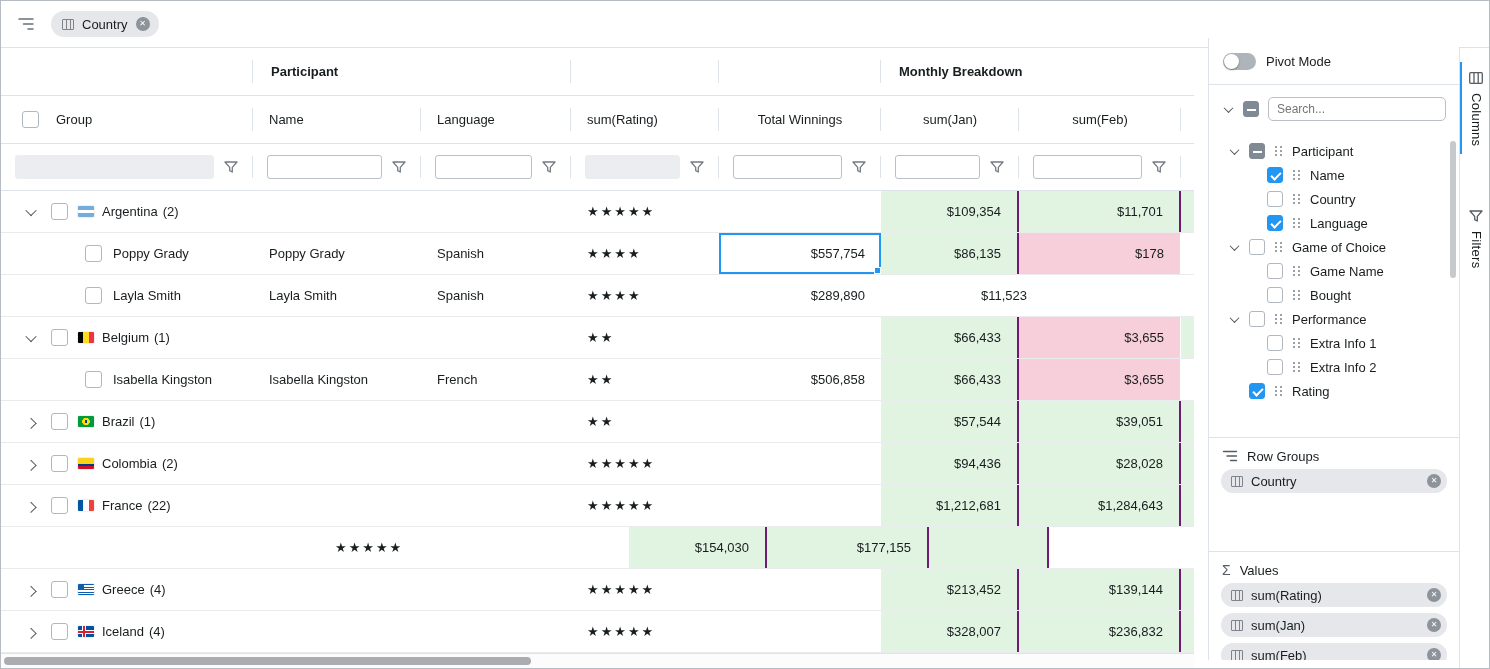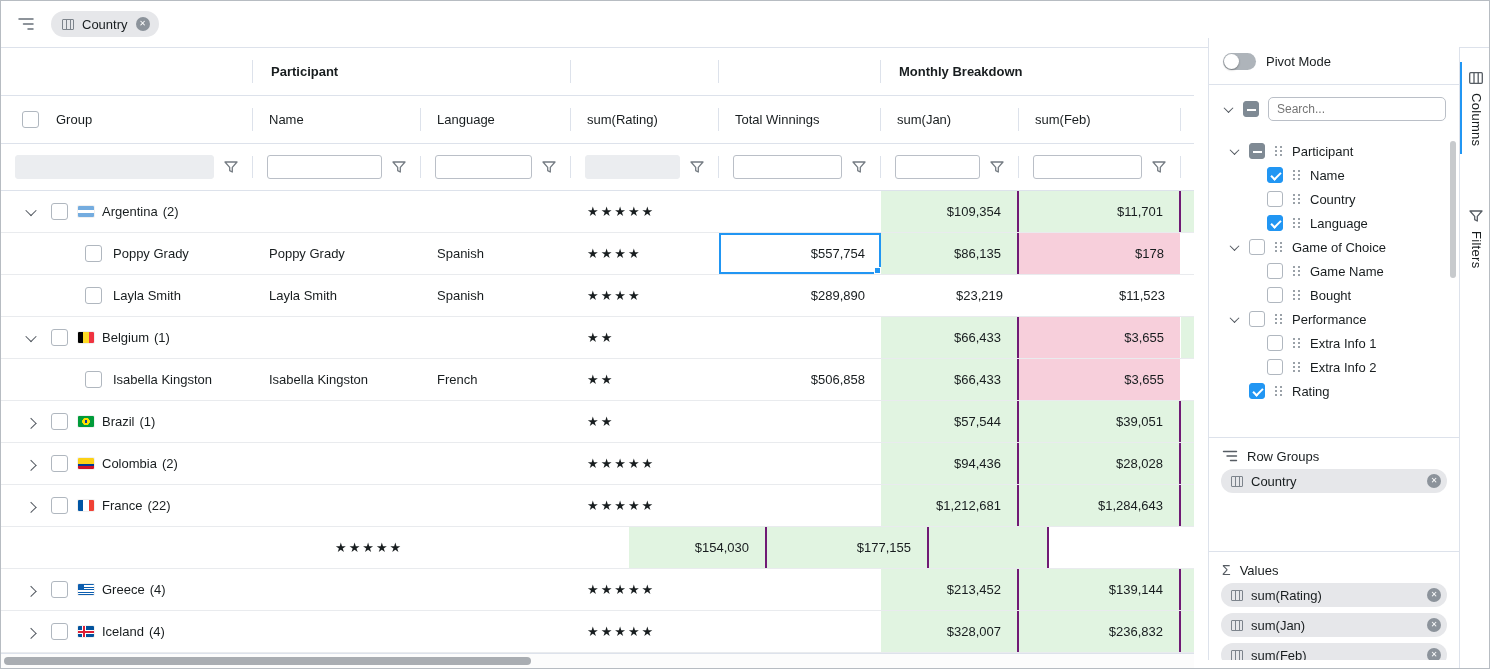--- a/index.html
+++ b/index.html
@@ -19,21 +19,21 @@
   .hgroup,.hcols,.hfilter,.trow{display:flex;width:1300px}
   .g0{width:252px;flex:0 0 252px}.g1{width:318px;flex:0 0 318px}.g2{width:148px;flex:0 0 148px}.g3{width:162px;flex:0 0 162px}.g4{width:420px;flex:0 0 420px}
   .c0{width:252px;flex:0 0 252px}.c1{width:168px;flex:0 0 168px}.c2{width:150px;flex:0 0 150px}.c3{width:148px;flex:0 0 148px}
   .c4{width:162px;flex:0 0 162px}.c5{width:138px;flex:0 0 138px}.c6{width:162px;flex:0 0 162px}.c7{width:120px;flex:0 0 120px}
   .hgroup{height:48px;border-bottom:1px solid #dde2eb}
   .ghcell{display:flex;align-items:center;padding-left:18px;font-weight:700;position:relative}
   .ghcell::after{content:"";position:absolute;right:0;top:12px;bottom:12px;width:1px;background:#dde2eb}
   .hcols{height:48px;border-bottom:1px solid #dde2eb}
   .hcell{display:flex;align-items:center;padding:0 16px;font-weight:400;position:relative;overflow:hidden;white-space:nowrap}
   .hcell::after{content:"";position:absolute;right:0;top:12px;bottom:12px;width:1px;background:#dde2eb}
-  .hcell.right{justify-content:flex-start}
+  .hcell.right{justify-content:center}
   .hcell.withcb{padding-left:21px;gap:17px}
   .hfilter{height:47px;border-bottom:1px solid #dde2eb}
   .fcell{display:flex;align-items:center;padding:0 14px;gap:9px;position:relative;height:100%;overflow:hidden}
   .fcell::after{content:"";position:absolute;right:0;top:12px;bottom:12px;width:1px;background:#dde2eb}
   .finput{flex:1;height:24px;border:1px solid #babfc7;border-radius:3px;min-width:0;padding:0 6px;font:12px "Liberation Sans",sans-serif;color:#181d1f;background:#fff;outline:none}
   .finput.dis{background:#ebedf0;border-color:#ebedf0}
   .funnel,.grpicon{flex:0 0 auto}
 
   .rowshost{width:1300px}
   .trow{height:42px;border-bottom:1px solid #e9ebee;background:#fff}
@@ -248,21 +248,20 @@
         </div>
         <div class="trow">
           <div class="cell c0 gcell leaf">
       <span class="cbx"></span>
       <span>Layla Smith</span>
     </div>
           <div class="cell c1">Layla Smith</div>
           <div class="cell c2">Spanish</div>
           <div class="cell c3 stars">★★★★</div>
           <div class="cell c4 num">$289,890</div>
-          <div class="cell c5 num bg-none">$23,219</div>
           <div class="cell c6 num bg-none">$11,523</div>
           <div class="cell c7 bg-none"></div>
         </div>
         <div class="trow">
           <div class="cell c0 gcell">
       <span class="chevbox">
               <span class="chev down"></span>
             </span>
       <span class="cbx"></span>
       <span class="flag f-belgium"></span>

